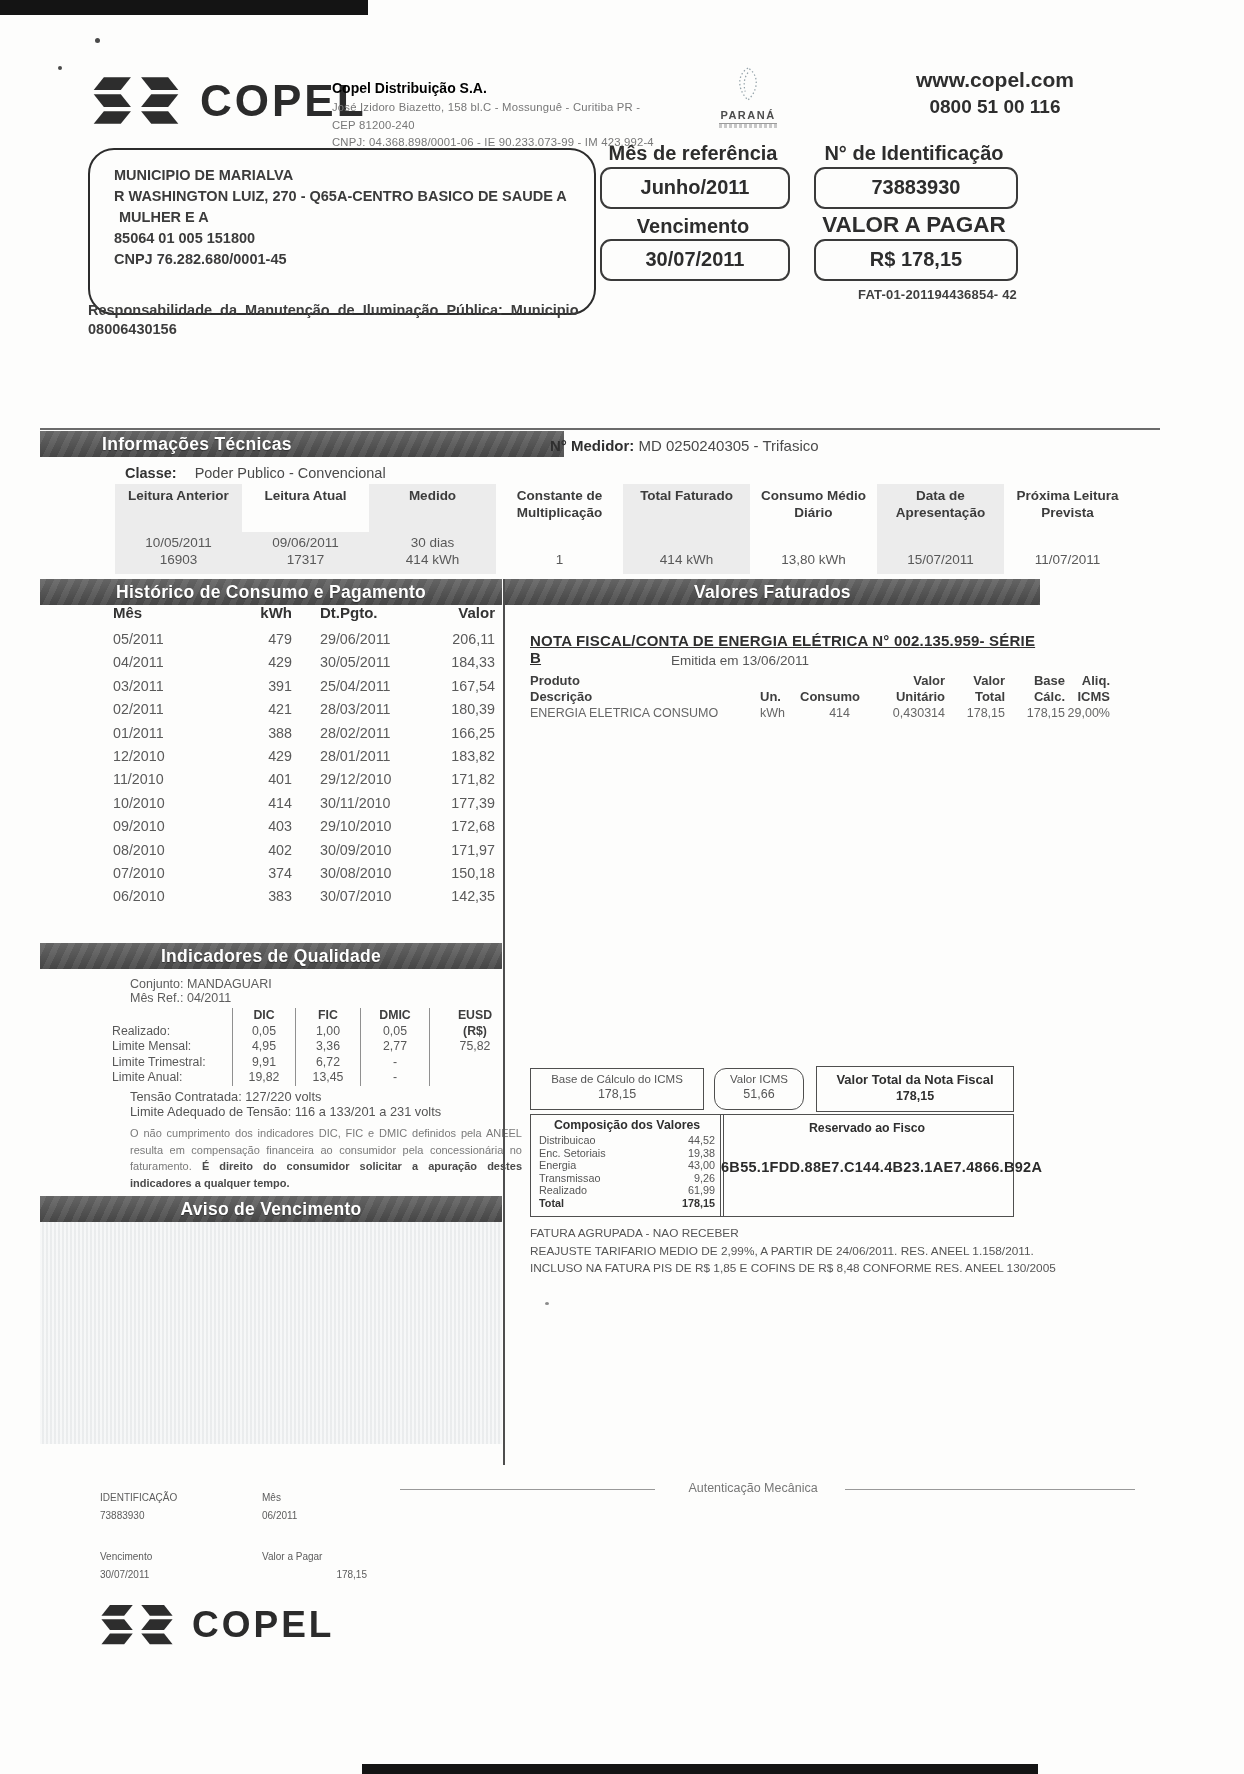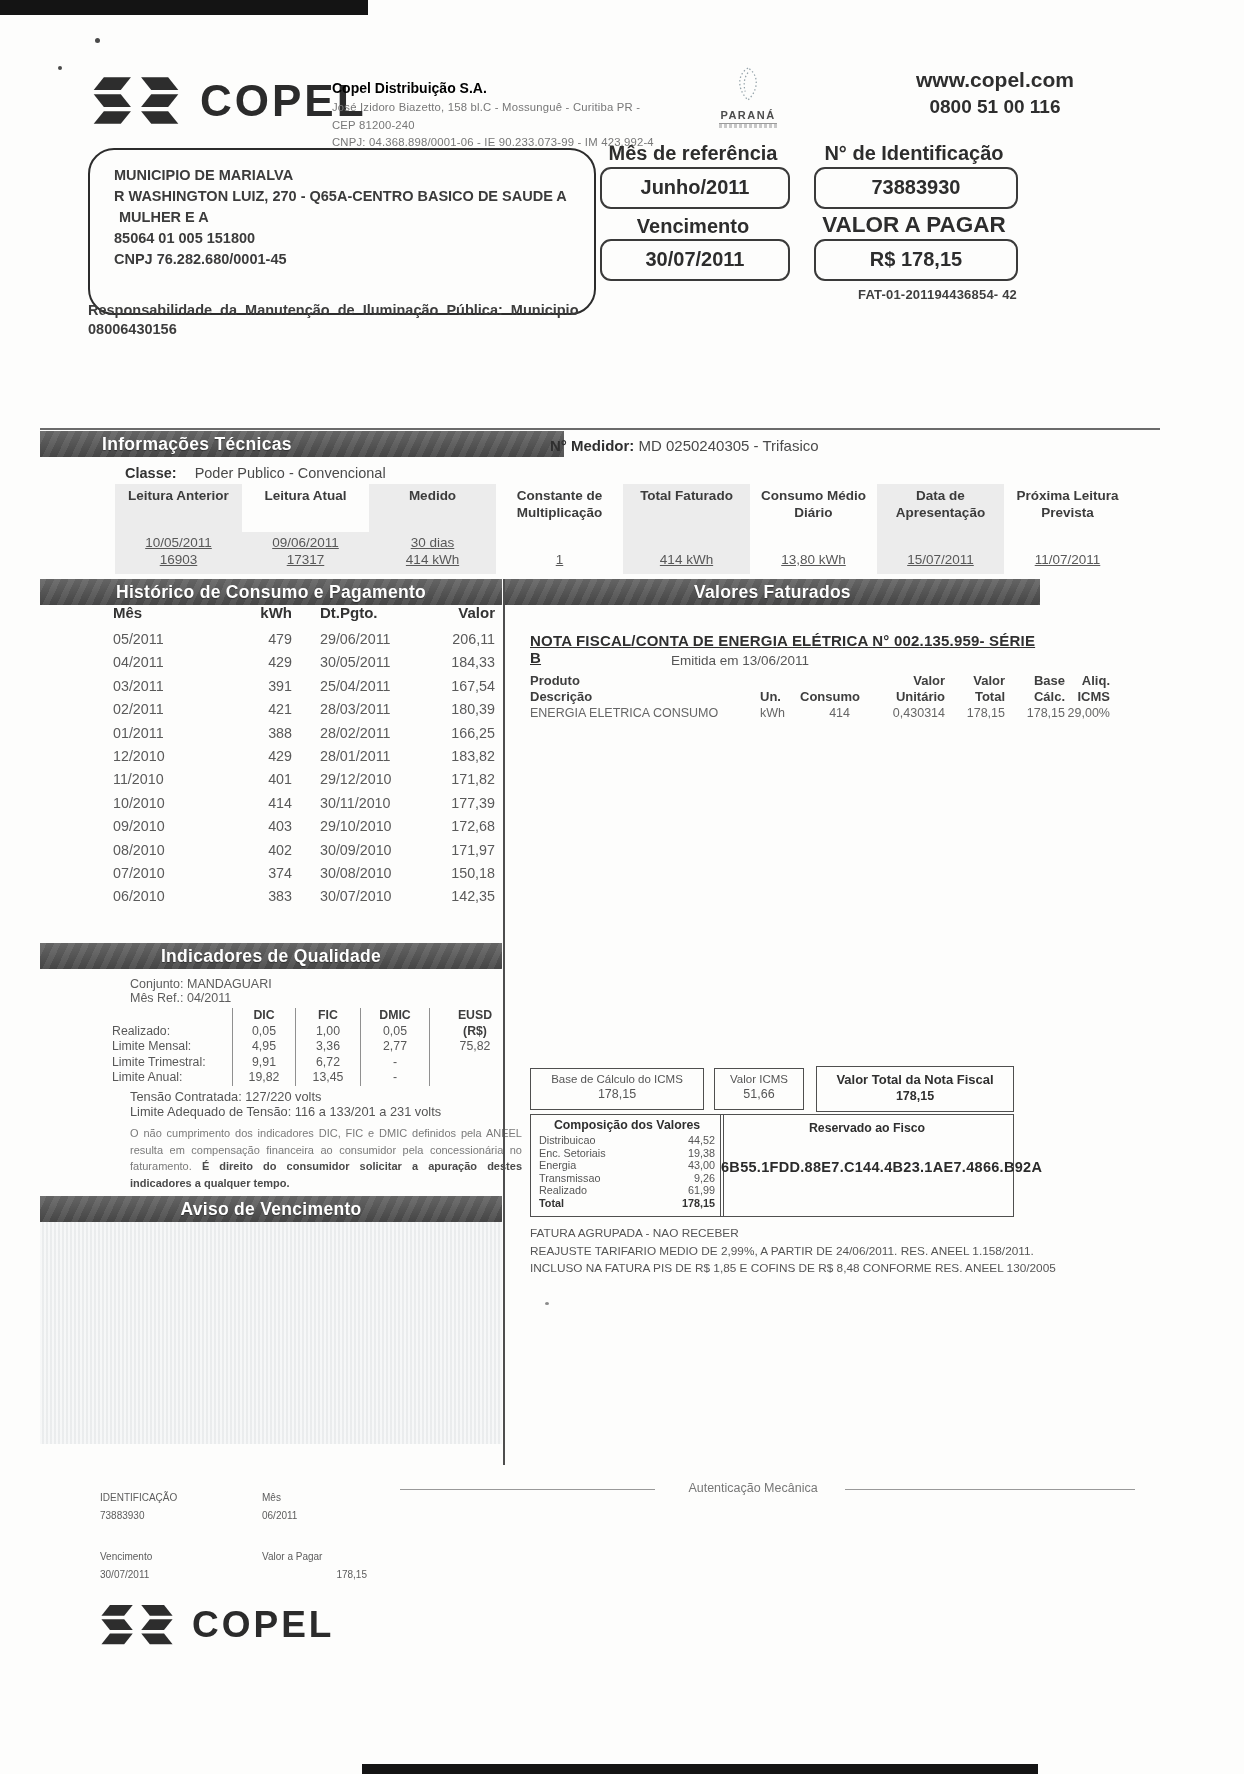--- a/index.html
+++ b/index.html
@@ -69,21 +69,21 @@
   .medidor{left:550px;top:437px;font-size:15px;color:#4a4a4a;}
   .medidor .b{color:#2f2f2f;}
   .classe{left:125px;top:465px;font-size:14.5px;color:#4a4a4a;}
   .classe .b{color:#333;margin-right:14px;}
 
   
   .tech-table{left:115px;top:484px;width:1016px;}
   .tt-row{display:grid;grid-template-columns:repeat(8,127px);}
   .tt-h{font-weight:700;font-size:13.5px;color:#3c3c3c;text-align:center;
         padding:4px 6px;min-height:40px;line-height:1.25;}
-  .tt-v{text-align:center;font-size:13.5px;color:#585858;padding:2px 0 6px;text-decoration:underline;}
+  .tt-v{text-align:center;font-size:13.5px;color:#585858;padding:2px 0 6px;}
   .tt-v div{line-height:17px;min-height:17px;}
   .g{background:#ececec;}
 
   
   .hist{left:113px;top:604px;width:382px;}
   .h-row{display:grid;grid-template-columns:95px 84px 138px 65px;height:23.4px;color:#5a5a5a;font-size:14.3px;}
   .h-row.hd{font-weight:700;color:#333;font-size:15px;height:27px;}
   .c-kwh,.c-val{text-align:right;}
   .c-dt{padding-left:28px;}
 
@@ -112,21 +112,21 @@
   .qnota .b{color:#4a4a4a;}
 
   
   .aviso-box{left:40px;top:1196px;width:462px;height:248px;background:#eef0f1;
              background-image:repeating-linear-gradient(90deg,rgba(255,255,255,.5) 0 2px,rgba(0,0,0,.015) 2px 4px);}
   .divider{left:503px;top:579px;width:2px;height:886px;background:#4e4e4e;}
 
   
   .fbox{border:1.6px solid #4f4f4f;text-align:center;color:#555;}
   .fb-base{left:530px;top:1068px;width:172px;height:40px;}
-  .fb-icms{left:714px;top:1068px;width:88px;height:40px;}
+  .fb-icms{left:714px;top:1068px;width:88px;height:40px;border-radius:12px;}
   .fb-total{left:816px;top:1066px;width:196px;height:44px;}
   .fbox .fl{font-size:11.5px;padding-top:4px;}
   .fb-total .fl{font-size:13px;font-weight:700;color:#2f2f2f;padding-top:5px;}
   .fbox .fv{font-size:12.5px;padding-top:2px;}
   .fb-total .fv{font-weight:700;color:#2f2f2f;}
   .fb-comp{left:530px;top:1114px;width:176px;height:98px;padding:3px 8px 0;}
   .comp-title{font-size:12.3px;font-weight:700;color:#2f2f2f;text-align:center;margin-bottom:2px;}
   .comp-item{display:flex;justify-content:space-between;font-size:10.8px;line-height:12.6px;color:#555;}
   .comp-item.tot{font-weight:700;color:#333;}
   .fb-fisco{left:720px;top:1114px;width:292px;height:101px;}

